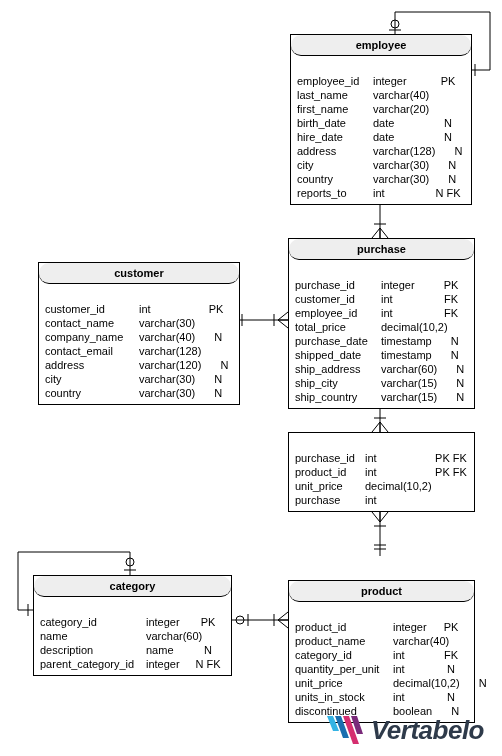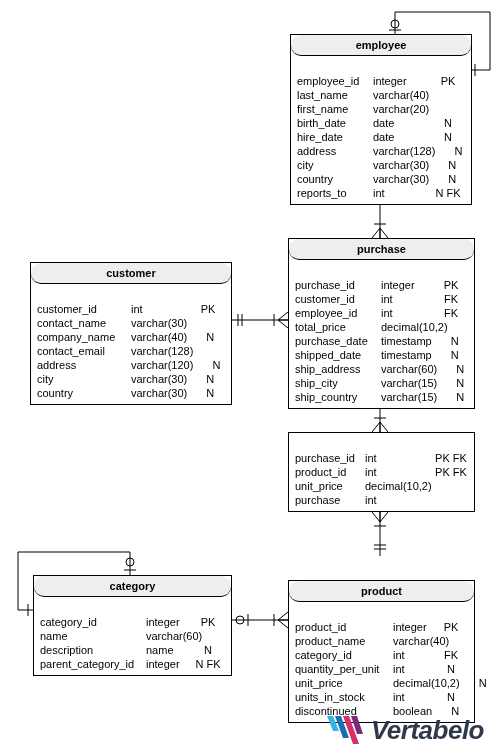--- a/index.html
+++ b/index.html
@@ -205,21 +205,21 @@
         <span class="c-flag">N</span>
       </div>
     <div class="row">
         <span class="c-name" style="width:82px">ship_country</span>
         <span class="c-type">varchar(15)</span>
         <span class="c-flag">N</span>
       </div>
   </div>
 </div>
 
-<div class="entity" style="left:30px; top:262px; width:200px;">
+<div class="entity" style="left:38px; top:262px; width:200px;">
   <div class="entity-title">customer</div>
   <div class="entity-body">
     <div class="row">
         <span class="c-name" style="width:90px">customer_id</span>
         <span class="c-type">int</span>
         <span class="c-flag">PK</span>
       </div>
     <div class="row">
         <span class="c-name" style="width:90px">contact_name</span>
         <span class="c-type">varchar(30)</span>

